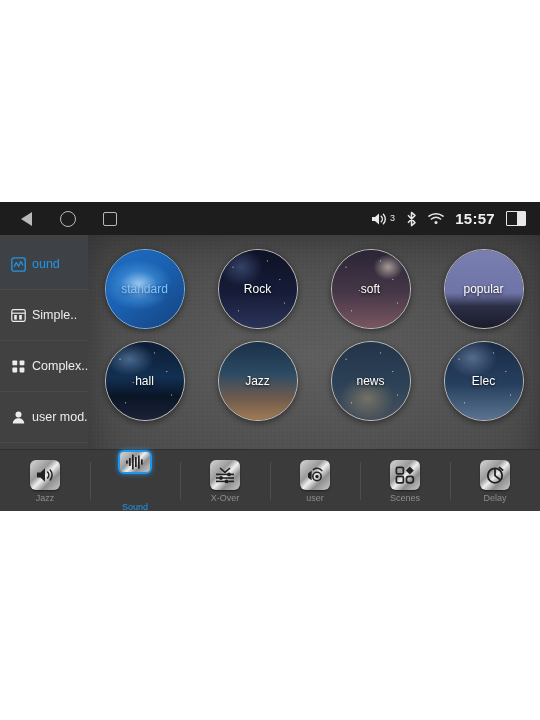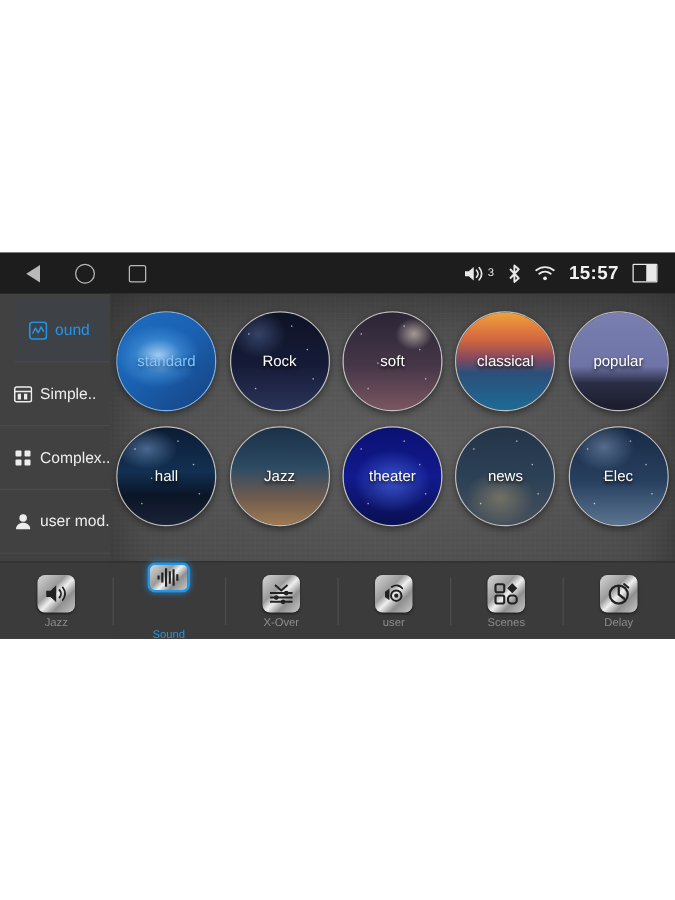--- a/index.html
+++ b/index.html
@@ -38,21 +38,21 @@
   
   #sidebar{
     position:absolute;left:0;top:33px;width:88px;height:276px;
     background:#414141;
   }
   .side-item{
     position:relative;height:50px;display:flex;align-items:center;gap:6px;padding-left:10px;
     border-bottom:1px solid #4b4b4b;color:#ededed;font-size:12.5px;white-space:nowrap;
   }
   .side-item.active{color:#2196e8;background:#3e4247;}
-  .side-item:first-child{margin-top:4px;margin-left:12px;}
+  .side-item:first-child{margin-top:4px;}
   .side-ico{width:16px;height:16px;flex:0 0 16px;display:flex;align-items:center;justify-content:center;}
   .side-label{overflow:hidden;}
 
   
   #presets{
     position:absolute;left:88px;top:33px;width:452px;height:276px;
     background:
       radial-gradient(120% 90% at 50% 45%, rgba(120,120,120,.42) 0%, rgba(70,70,70,.30) 55%, rgba(45,45,45,.42) 100%),
       repeating-linear-gradient(0deg, rgba(255,255,255,.018) 0 1px, transparent 1px 4px),
       repeating-linear-gradient(90deg, rgba(255,255,255,.018) 0 1px, transparent 1px 4px),
@@ -245,43 +245,34 @@
           <span class="art art-rock"></span>
           <span class="stars"></span>
           <span class="plabel">Rock</span>
         </div>
         <div class="preset">
           <span class="art art-soft"></span>
           <span class="stars"></span>
           <span class="plabel">soft</span>
         </div>
         <div class="preset">
-          <span class="art art-cla"></span>
-          <span class="plabel">classical</span>
-        </div>
-        <div class="preset">
           <span class="art art-pop"></span>
           <span class="plabel">popular</span>
         </div>
       </div>
 
       <div class="prow r2">
         <div class="preset">
           <span class="art art-hall"></span>
           <span class="stars"></span>
           <span class="plabel">hall</span>
         </div>
         <div class="preset">
           <span class="art art-jazz"></span>
           <span class="plabel">Jazz</span>
-        </div>
-        <div class="preset">
-          <span class="art art-the"></span>
-          <span class="stars"></span>
-          <span class="plabel">theater</span>
         </div>
         <div class="preset">
           <span class="art art-news"></span>
           <span class="stars"></span>
           <span class="plabel">news</span>
         </div>
         <div class="preset">
           <span class="art art-elec"></span>
           <span class="stars"></span>
           <span class="plabel">Elec</span>

